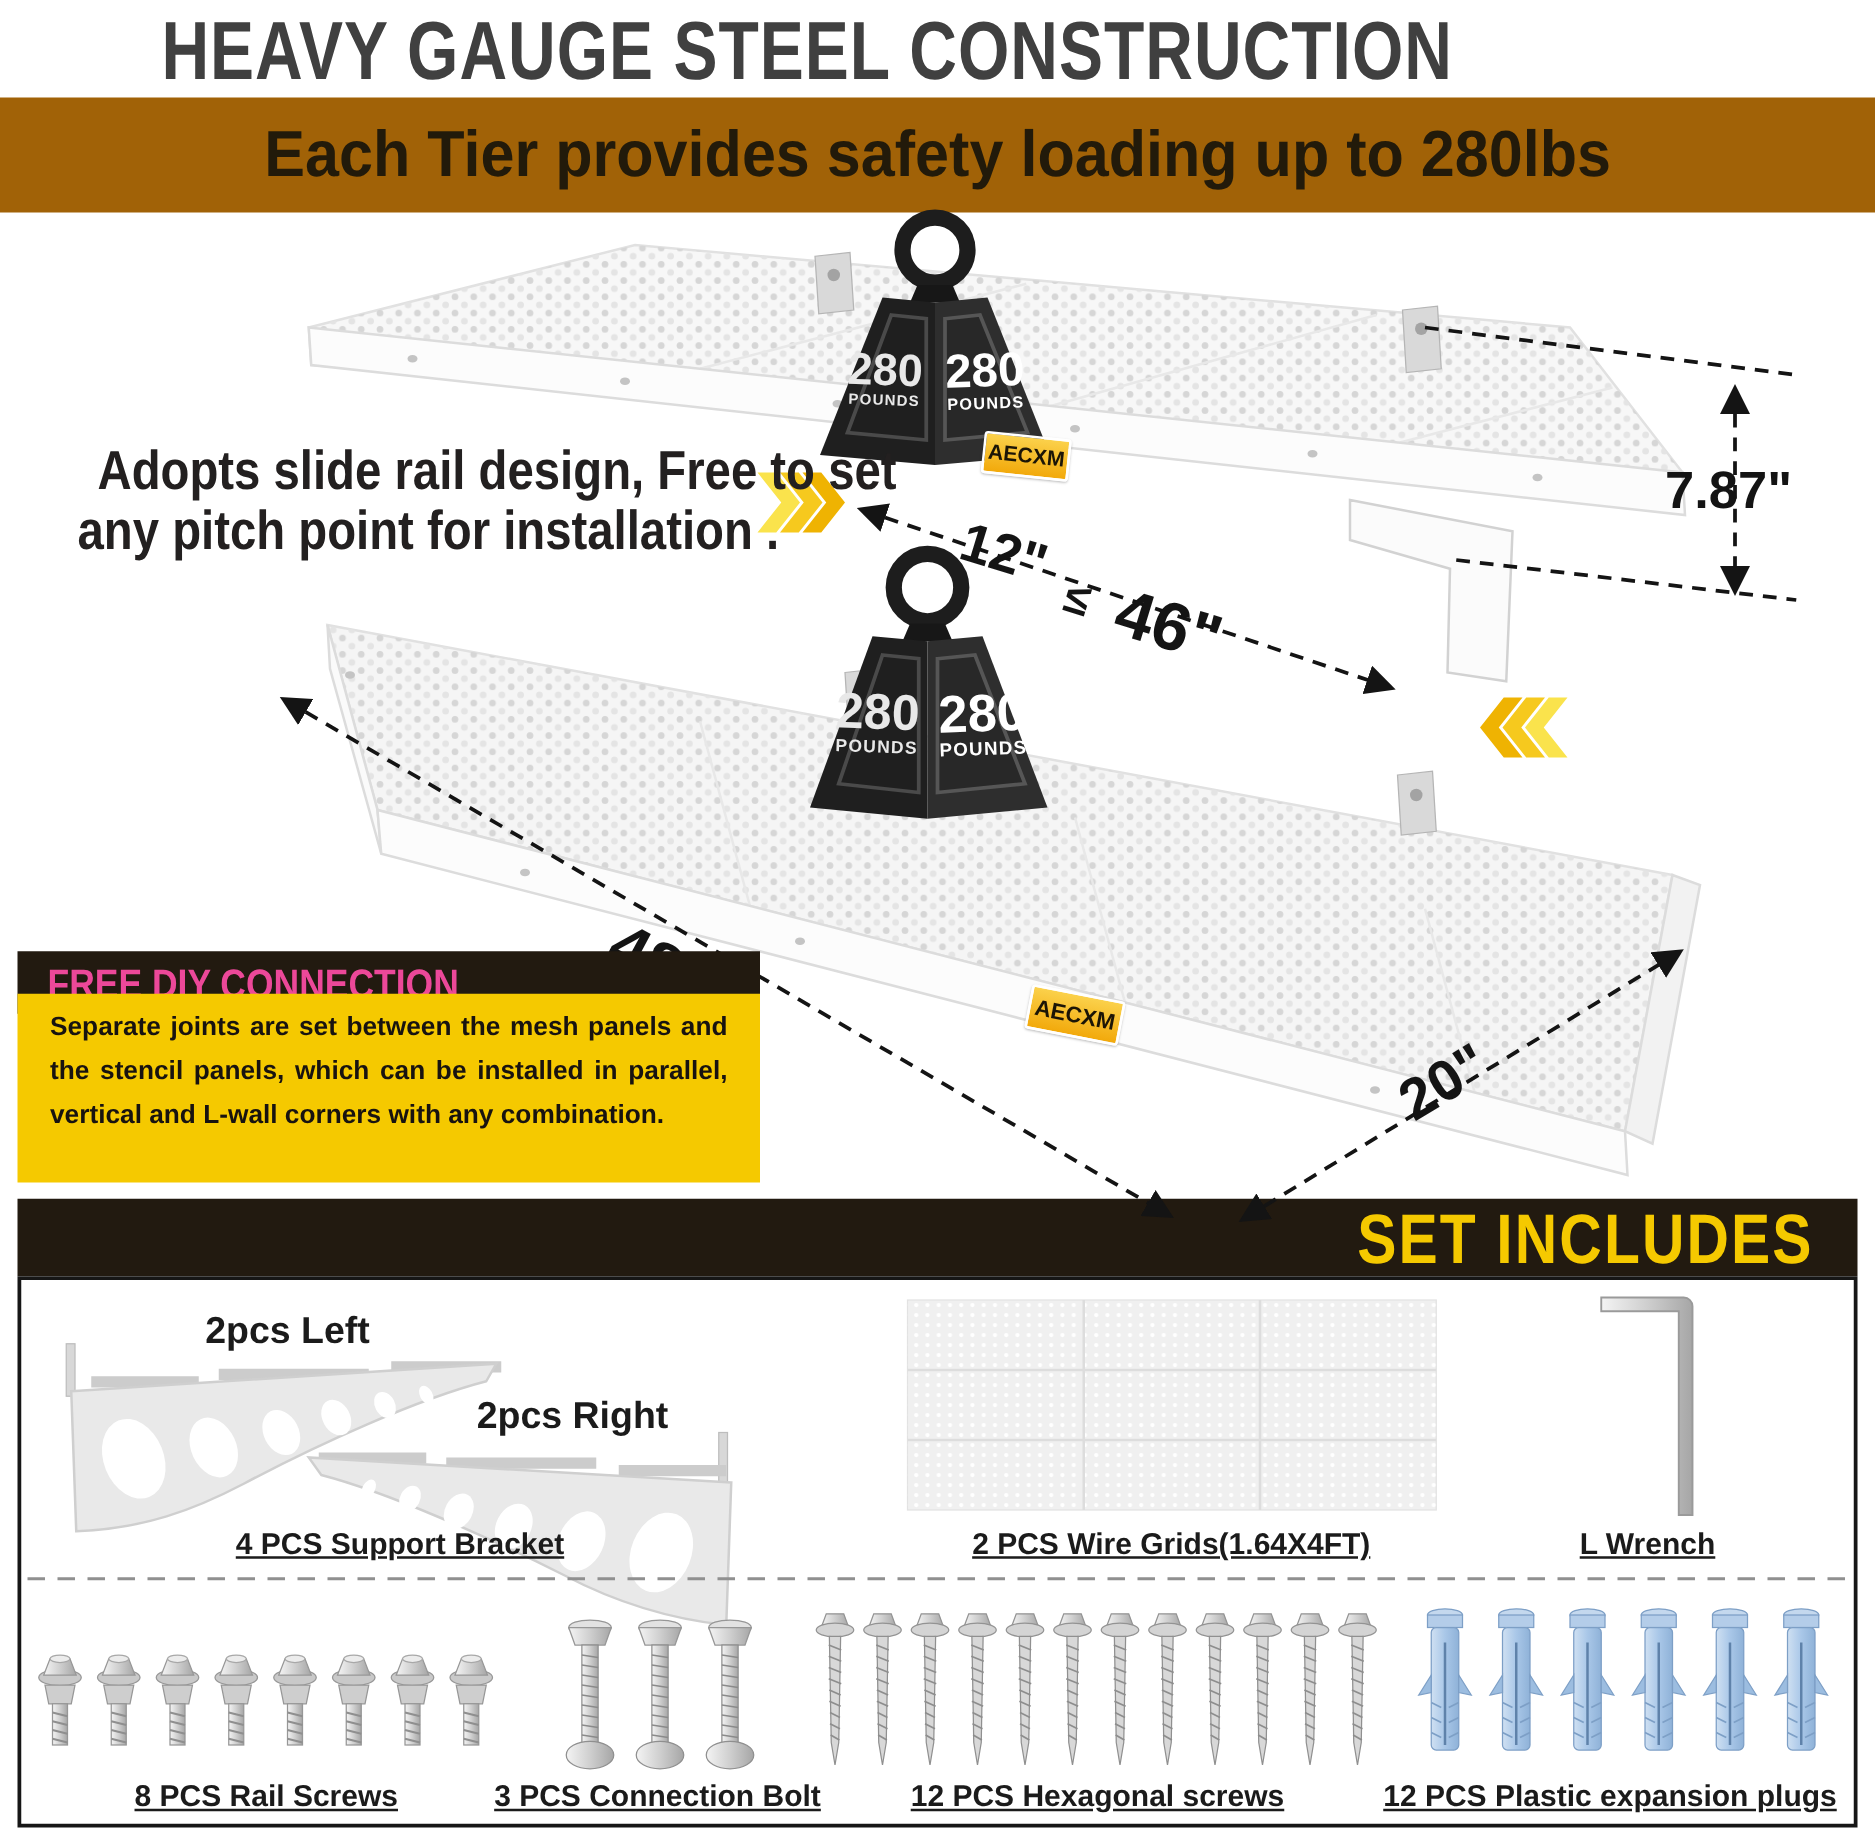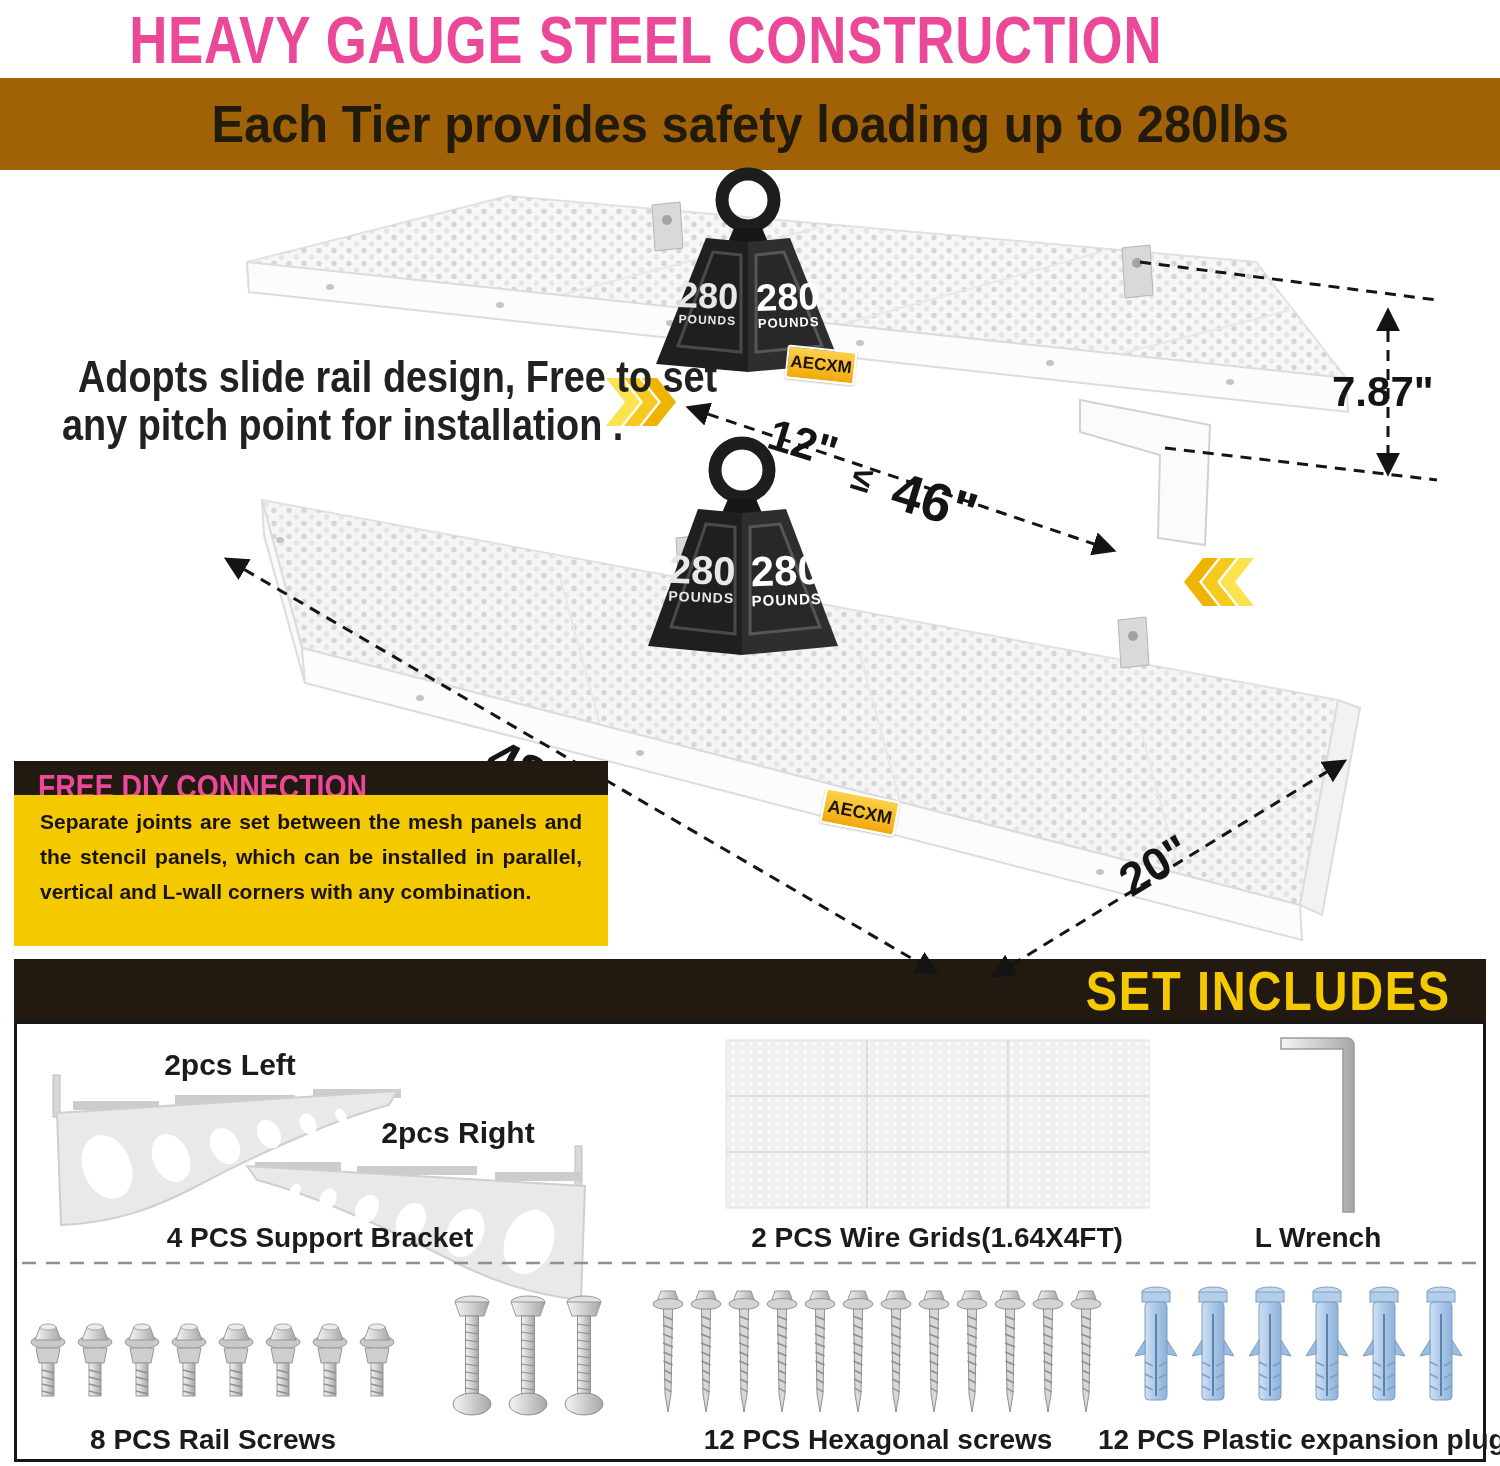--- a/index.html
+++ b/index.html
@@ -3,21 +3,21 @@
 <meta charset="utf-8">
 <style>
   html,body{margin:0;padding:0;background:#fff;}
   #stage{position:relative;width:1500px;height:1466px;background:#ffffff;overflow:hidden;
          font-family:"Liberation Sans",sans-serif;}
   .abs{position:absolute;}
   .cx{display:inline-block;transform:scaleX(.8);transform-origin:center;}
   .cxl{display:inline-block;transform:scaleX(.86);transform-origin:left center;}
   
   #title{left:0;top:0;width:1240px;height:78px;text-align:center;line-height:80px;
-         font-size:66px;font-weight:bold;color:#ec4899;letter-spacing:1px;white-space:nowrap;}
+         font-size:66px;font-weight:bold;color:#404040;letter-spacing:1px;white-space:nowrap;}
   #banner{left:0;top:78px;width:1500px;height:92px;text-align:center;}
   #banner .t{line-height:92px;font-size:52px;font-weight:bold;color:#221a0a;white-space:nowrap;
              display:inline-block;transform:scaleX(.94);}
   
   .note{left:62px;width:740px;font-size:44px;font-weight:bold;color:#232020;white-space:nowrap;}
   
   .dim{font-weight:bold;color:#141414;white-space:nowrap;}
   
   .wlabel{text-align:center;color:#e8e8e8;line-height:1;}
   .wlabel .v{font-weight:bold;display:block;}
@@ -29,21 +29,21 @@
   #diyHead{left:14px;top:745px;width:594px;height:50px;background:#221a10;color:#ec4899;
            font-size:33px;font-weight:bold;line-height:52px;padding-left:24px;box-sizing:border-box;white-space:nowrap;margin-top:16px;}
   #diyBody{left:14px;top:795px;width:594px;height:151px;background:#f5c900;color:#181310;
            font-size:21px;font-weight:bold;line-height:35px;padding:9px 26px 0;box-sizing:border-box;
            text-align:justify;}
   
   #setBar{left:14px;top:959px;width:1472px;height:62px;background:#221a10;text-align:right;}
   #setBar .t{line-height:63px;font-size:56px;font-weight:bold;color:#f5c900;letter-spacing:2px;
              display:inline-block;transform:scaleX(.84);white-space:nowrap;}
   #panel{left:14px;top:1021px;width:1472px;height:441px;background:#fff;border:3px solid #161616;box-sizing:border-box;}
-  .cap{font-size:28px;font-weight:bold;color:#1b1b1b;text-align:center;white-space:nowrap;}
+  .cap{font-size:24px;font-weight:bold;color:#1b1b1b;text-align:center;white-space:nowrap;text-decoration:underline;}
   .sub{font-size:30px;font-weight:bold;color:#1b1b1b;text-align:center;white-space:nowrap;}
 </style>
 </head>
 <body>
 
 <div id="stage">
 
   <div class="abs" id="banner" style="background:#a16207;"><span class="t">Each Tier provides safety loading up to 280lbs</span></div>
   <div class="abs" id="setBar">
       <span class="t">SET INCLUDES</span></div>
@@ -340,16 +340,17 @@
 
   <div class="abs" id="diyHead"><span class="cxl">FREE DIY CONNECTION</span></div>
   <div class="abs" id="diyBody">Separate joints are set between the mesh panels and the stencil panels, which can be installed in parallel, vertical and L-wall corners with any combination.</div>
 
   <div class="abs sub" style="left:130px;top:1048px;width:200px;">2pcs Left</div>
   <div class="abs sub" style="left:358px;top:1116px;width:200px;">2pcs Right</div>
   <div class="abs cap" style="left:100px;top:1222px;width:440px;">4 PCS Support Bracket</div>
   <div class="abs cap" style="left:737px;top:1222px;width:400px;">2 PCS Wire Grids(1.64X4FT)</div>
   <div class="abs cap" style="left:1218px;top:1222px;width:200px;text-align:center;">L Wrench</div>
   <div class="abs cap" style="left:63px;top:1424px;width:300px;">8 PCS Rail Screws</div>
+  <div class="abs cap" style="left:376px;top:1424px;width:300px;">3 PCS Connection Bolt</div>
   <div class="abs cap" style="left:698px;top:1424px;width:360px;">12 PCS Hexagonal screws</div>
   <div class="abs cap" style="left:1098px;top:1424px;width:380px;">12 PCS Plastic expansion plugs</div>
 
 </div>
 
 </body></html>

